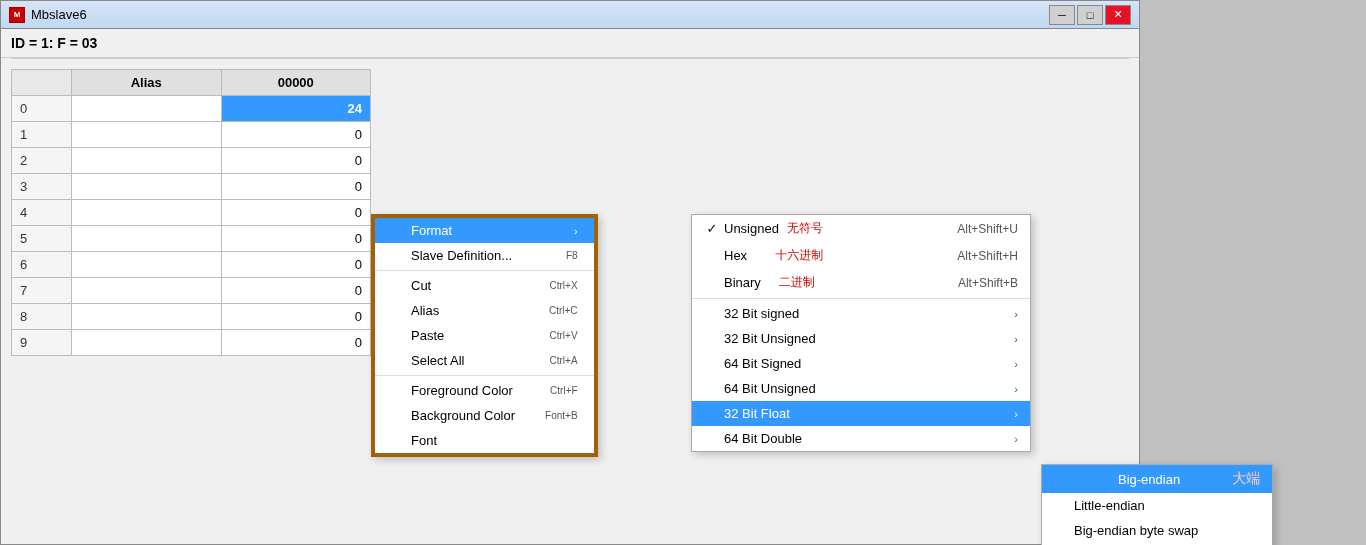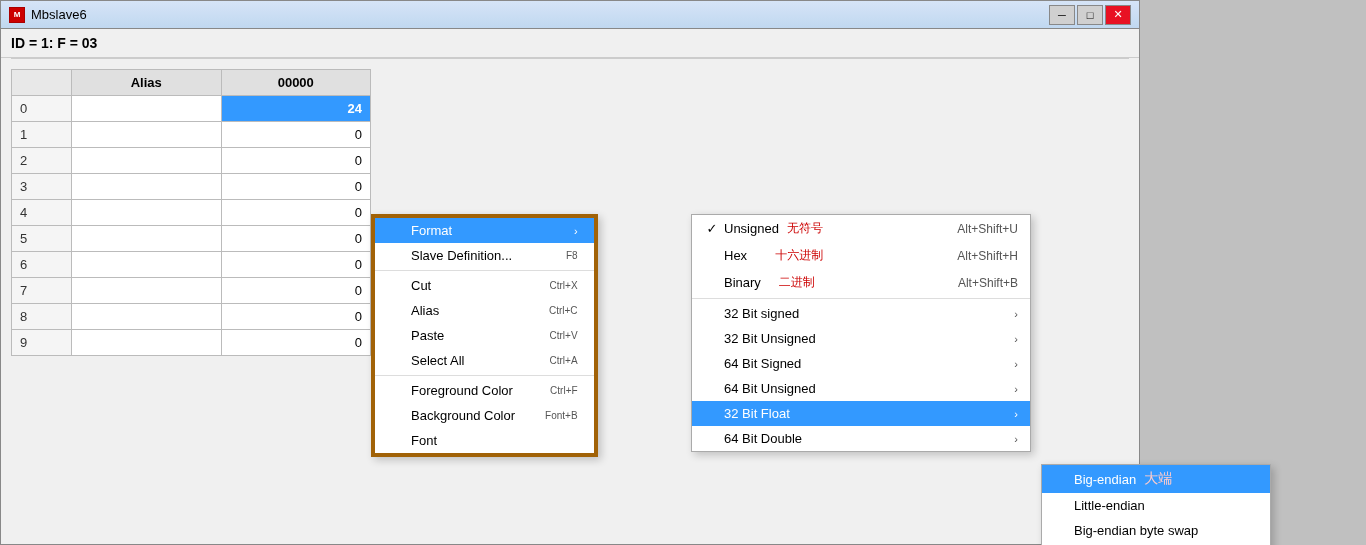--- a/index.html
+++ b/index.html
@@ -196,20 +196,21 @@
       min-width: 230px;
       z-index: 300;
       font-size: 13px;
     }
     .float-submenu .menu-item {
       padding: 5px 12px;
     }
     .float-submenu .menu-item.first-item {
       background: #3399ff;
       color: white;
+      gap: 44px;
     }
     .zh-label {
       color: #cc0000;
       margin-left: 8px;
       font-size: 14px;
     }
     .float-submenu .menu-item.first-item .zh-label {
       color: #ffcccc;
     }
   </style>

